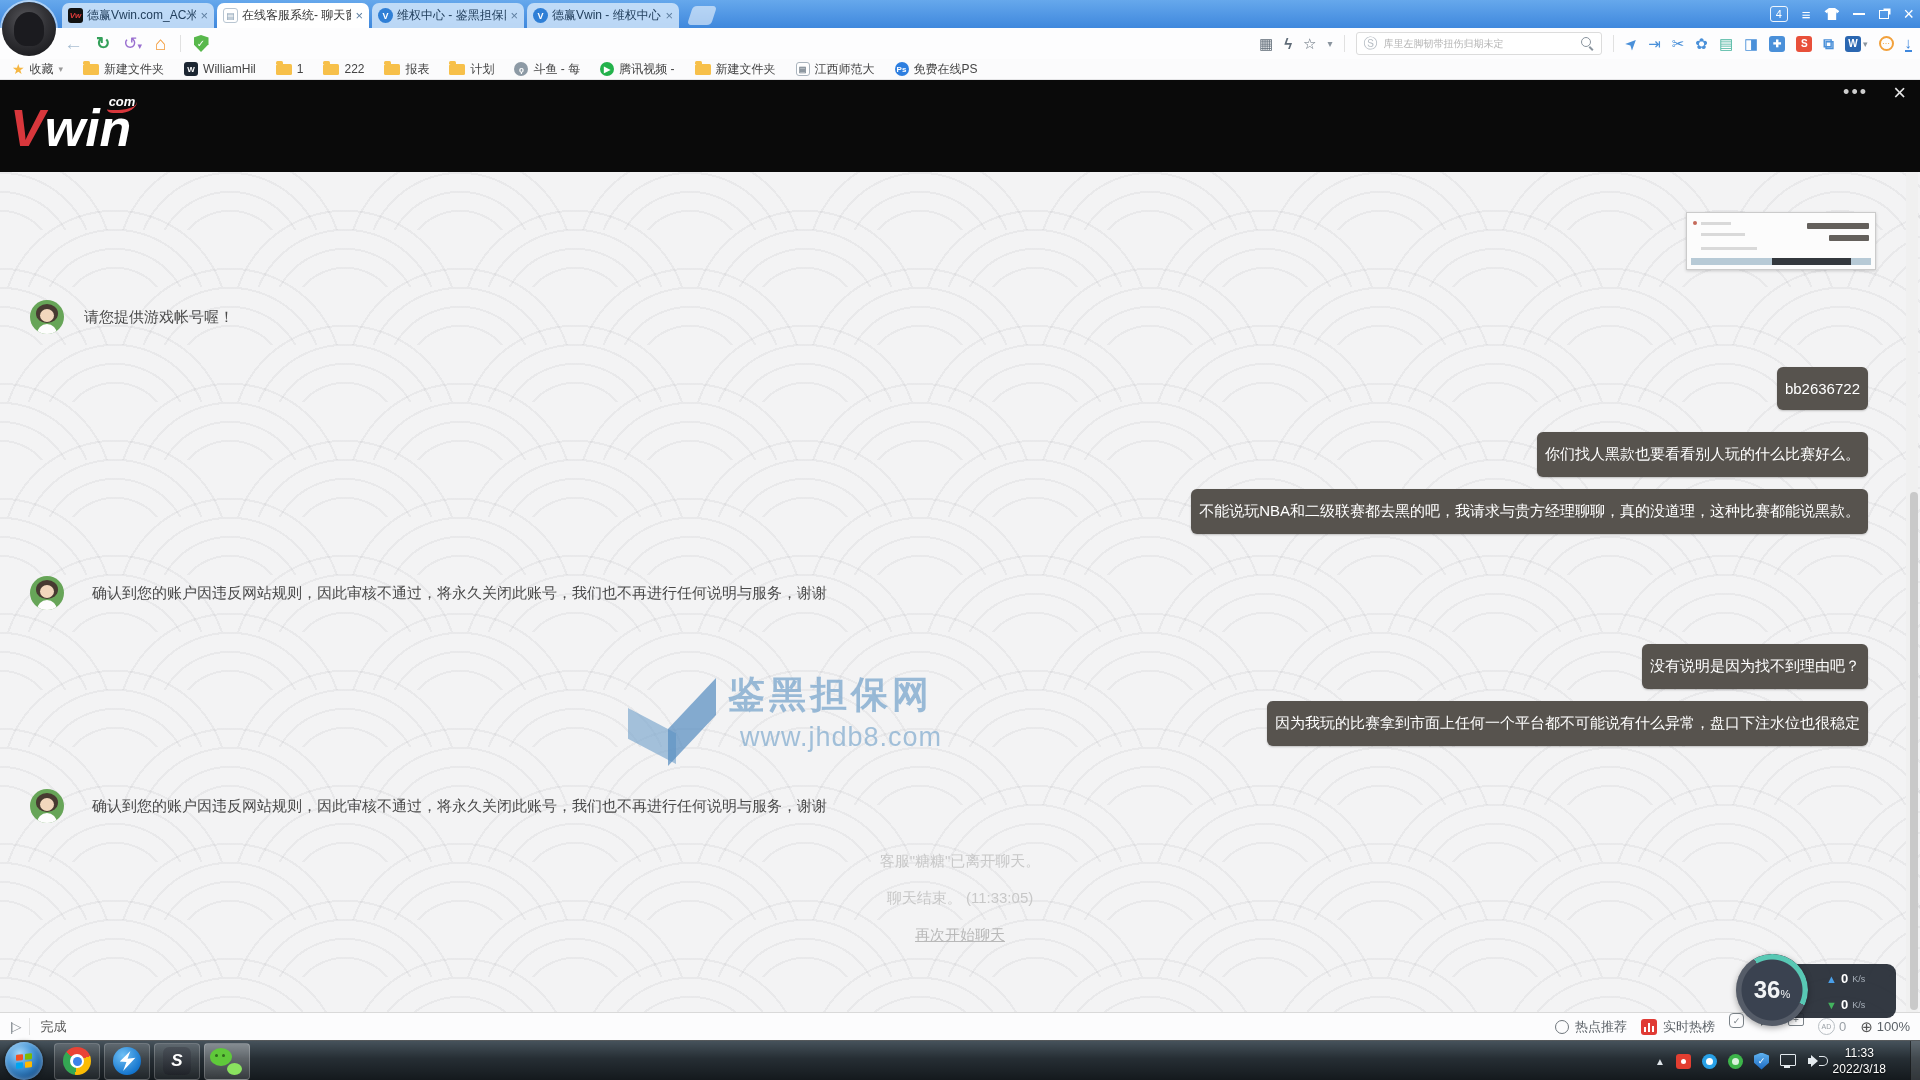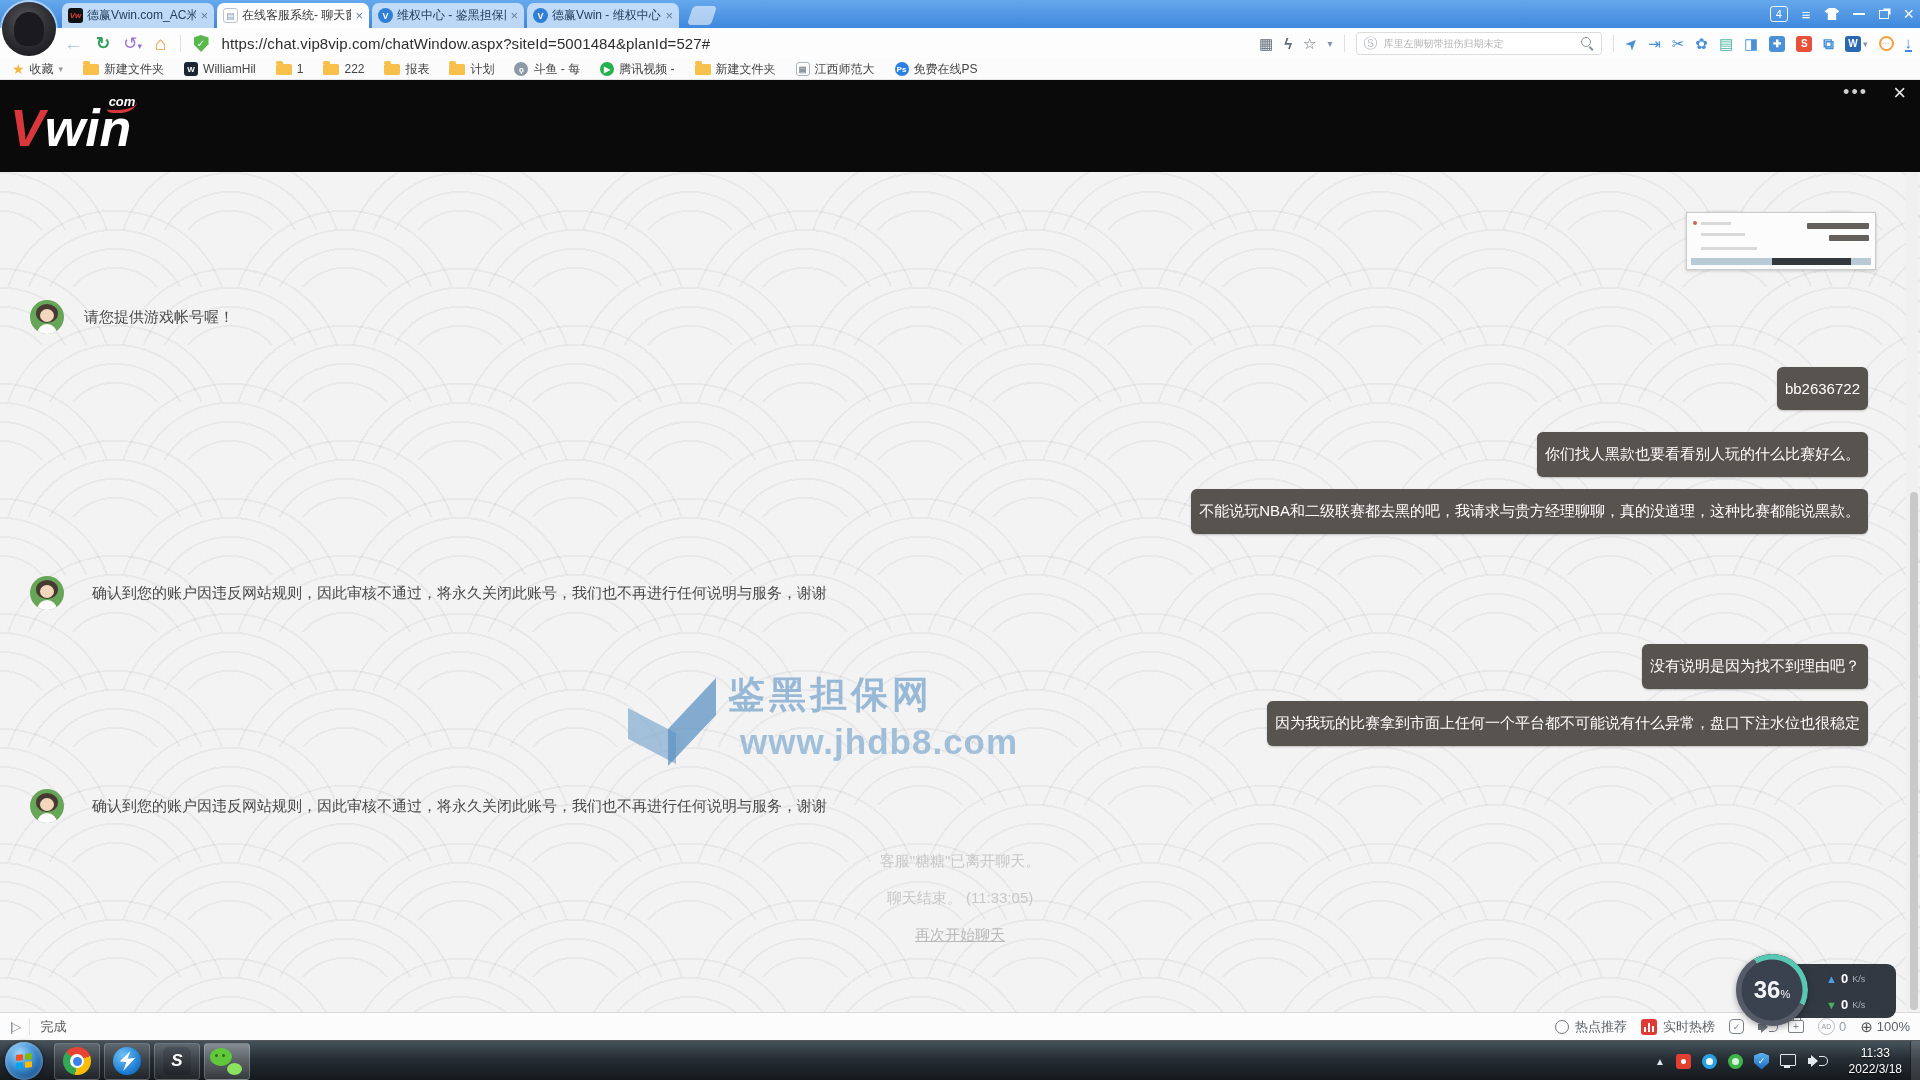--- a/index.html
+++ b/index.html
@@ -86,21 +86,21 @@
     background-size:230px 115px; background-position:0 0,115px 58px; overflow:hidden; }
 
   .wm { position:absolute; left:628px; top:498px; }
   .wm-logo { position:absolute; left:0; top:8px; width:88px; height:96px; }
   .wm-a { position:absolute; left:0; top:30px; width:48px; height:56px; background:rgba(128,170,206,.7);
           clip-path:polygon(0 0,100% 45%,100% 100%,0 55%); }
   .wm-b { position:absolute; left:40px; top:0; width:48px; height:88px; background:rgba(88,142,192,.72);
           clip-path:polygon(100% 0,100% 42%,0 100%,0 58%); }
   .wm-title { position:absolute; left:100px; top:0; font-size:37px; font-weight:bold; letter-spacing:4px;
               color:rgba(122,166,204,.75); white-space:nowrap; }
-  .wm-url { position:absolute; left:112px; top:52px; font-size:35px; font-weight:bold; letter-spacing:1px;
+  .wm-url { position:absolute; left:112px; top:52px; font-size:27px; font-weight:normal; letter-spacing:1px;
             color:rgba(122,166,204,.68); white-space:nowrap; }
 
   .thumb { position:absolute; right:44px; top:40px; width:190px; height:58px; background:#fcfcfc;
            border:1px solid #cbcbcb; box-shadow:0 1px 3px rgba(0,0,0,.18); }
   .thumb .t-line { position:absolute; left:8px; height:3px; background:#d9d9d9; }
   .thumb .t-bub  { position:absolute; background:#64605c; border-radius:1px; }
   .thumb .t-bar  { position:absolute; left:4px; right:4px; bottom:4px; height:7px; background:#b7cad6; }
   .thumb .t-dark { position:absolute; left:45%; width:42%; height:7px; bottom:4px; background:#33383d; }
   .thumb .t-dot  { position:absolute; width:4px; height:4px; border-radius:50%; background:#c46a5a; }
 
@@ -118,21 +118,21 @@
   .syslink { color:#b9b9b9; text-decoration:underline; }
 
   .scroll-track { position:absolute; right:2px; top:0; width:12px; height:840px; background:#f0f0f0; }
   .scroll-thumb { position:absolute; right:2px; top:320px; width:8px; height:518px; background:#c9c9c9; border-radius:4px; }
 
   
   .statusbar { position:absolute; left:0; top:1012px; width:1920px; height:28px; background:#fcfcfd;
                border-top:1px solid #d9d9d9; font-size:13px; color:#555; }
   .sb-left { position:absolute; left:10px; top:0; height:27px; display:flex; align-items:center; gap:10px; }
   .play-ic { color:#8a9096; font-size:13px; letter-spacing:-2px; }
-  .sb-right { position:absolute; right:10px; top:0; height:27px; display:flex; align-items:center; gap:14px; color:#5c6268; }
+  .sb-right { position:absolute; right:10px; top:0; height:27px; display:flex; gap:14px; color:#5c6268; }
   .ring-ic { width:14px; height:14px; border:1.6px solid #6f767c; border-radius:50%; }
   .rank-ic { width:16px; height:16px; background:#e03a34; border-radius:3px; display:flex; align-items:flex-end;
              justify-content:center; gap:1.5px; padding:3px 3px; }
   .rank-ic i { display:block; width:2.5px; background:#fff; }
   .shield-ok { width:15px; height:15px; border:1.6px solid #7a8288; border-radius:4px; font-size:9px;
                display:flex; align-items:center; justify-content:center; color:#7a8288; }
   .spk { position:relative; width:16px; height:14px; }
   .spk::before { content:""; position:absolute; left:0; top:4px; width:5px; height:6px; background:#6f767c; }
   .spk::after { content:""; position:absolute; left:3px; top:1px; border-left:7px solid #6f767c;
                 border-top:6px solid transparent; border-bottom:6px solid transparent; }
@@ -204,21 +204,21 @@
   .t-green::after { content:""; position:absolute; left:4px; top:4px; width:7px; height:7px; border-radius:50%; background:#d9f2dc; }
   .t-shield { width:15px; height:17px; background:linear-gradient(#5eb2f0,#1c68c0);
               clip-path:polygon(50% 0,100% 18%,100% 60%,50% 100%,0 60%,0 18%);
               color:#fff; font-size:9px; display:flex; align-items:center; justify-content:center; }
   .t-net { position:relative; width:17px; height:14px; }
   .t-net::before { content:""; position:absolute; left:0; top:0; width:14px; height:10px; border:1.8px solid #e4eaee; border-radius:1px; }
   .t-net::after  { content:""; position:absolute; left:4px; bottom:0; width:6px; height:2px; background:#e4eaee; }
   .spk-white::before { background:#e4eaee; }
   .spk-white::after  { border-left-color:#e4eaee; }
   .spk-white .wave   { border-color:#e4eaee; }
-  .tray-clock { position:absolute; right:18px; top:4px; text-align:center; color:#fff; font-size:12px;
+  .tray-clock { position:absolute; right:34px; top:4px; text-align:center; color:#fff; font-size:12px;
                 line-height:16px; text-shadow:0 1px 2px rgba(0,0,0,.8); white-space:nowrap; }
   .show-desktop { position:absolute; right:0; top:0; width:10px; height:40px; background:rgba(255,255,255,.13);
                   border-left:1px solid rgba(0,0,0,.55); }
 </style>
 </head>
 <body>
 
 <div class="stage">
 
   <div class="tabbar">
@@ -257,21 +257,20 @@
   <div class="profile-avatar"></div>
 
   <div class="toolbar">
     <div class="tb-left">
       <span class="tb-ic" style="color:#a9bed2;font-size:19px;">←</span>
       <span class="tb-ic" style="color:#34a05a;font-weight:bold;">↻</span>
       <span class="tb-ic" style="color:#9a6fd0;">↺<span style="font-size:9px;">▾</span></span>
       <span class="tb-ic" style="color:#f39b3a;font-size:19px;">⌂</span>
       <span class="divider-v"></span>
       <span class="url-shield">✓</span>
-      <span class="url-text">https://chat.vip8vip.com/chatWindow.aspx?siteId=5001484&amp;planId=527#</span>
     </div>
     <div class="tb-right">
       <span class="ext" style="color:#5f6b77;">▦</span>
       <span class="ext" style="color:#5f6b77;font-weight:bold;">ϟ</span>
       <span class="ext" style="color:#5f6b77;">☆</span>
       <span class="ext" style="color:#8a949e;font-size:10px;">▾</span>
       <span class="divider-v"></span>
       <div class="searchbox">
         <span style="color:#b6bdc4;font-size:14px;">Ⓢ</span>
         <input class="search-input" placeholder="库里左脚韧带扭伤归期未定" style="">

